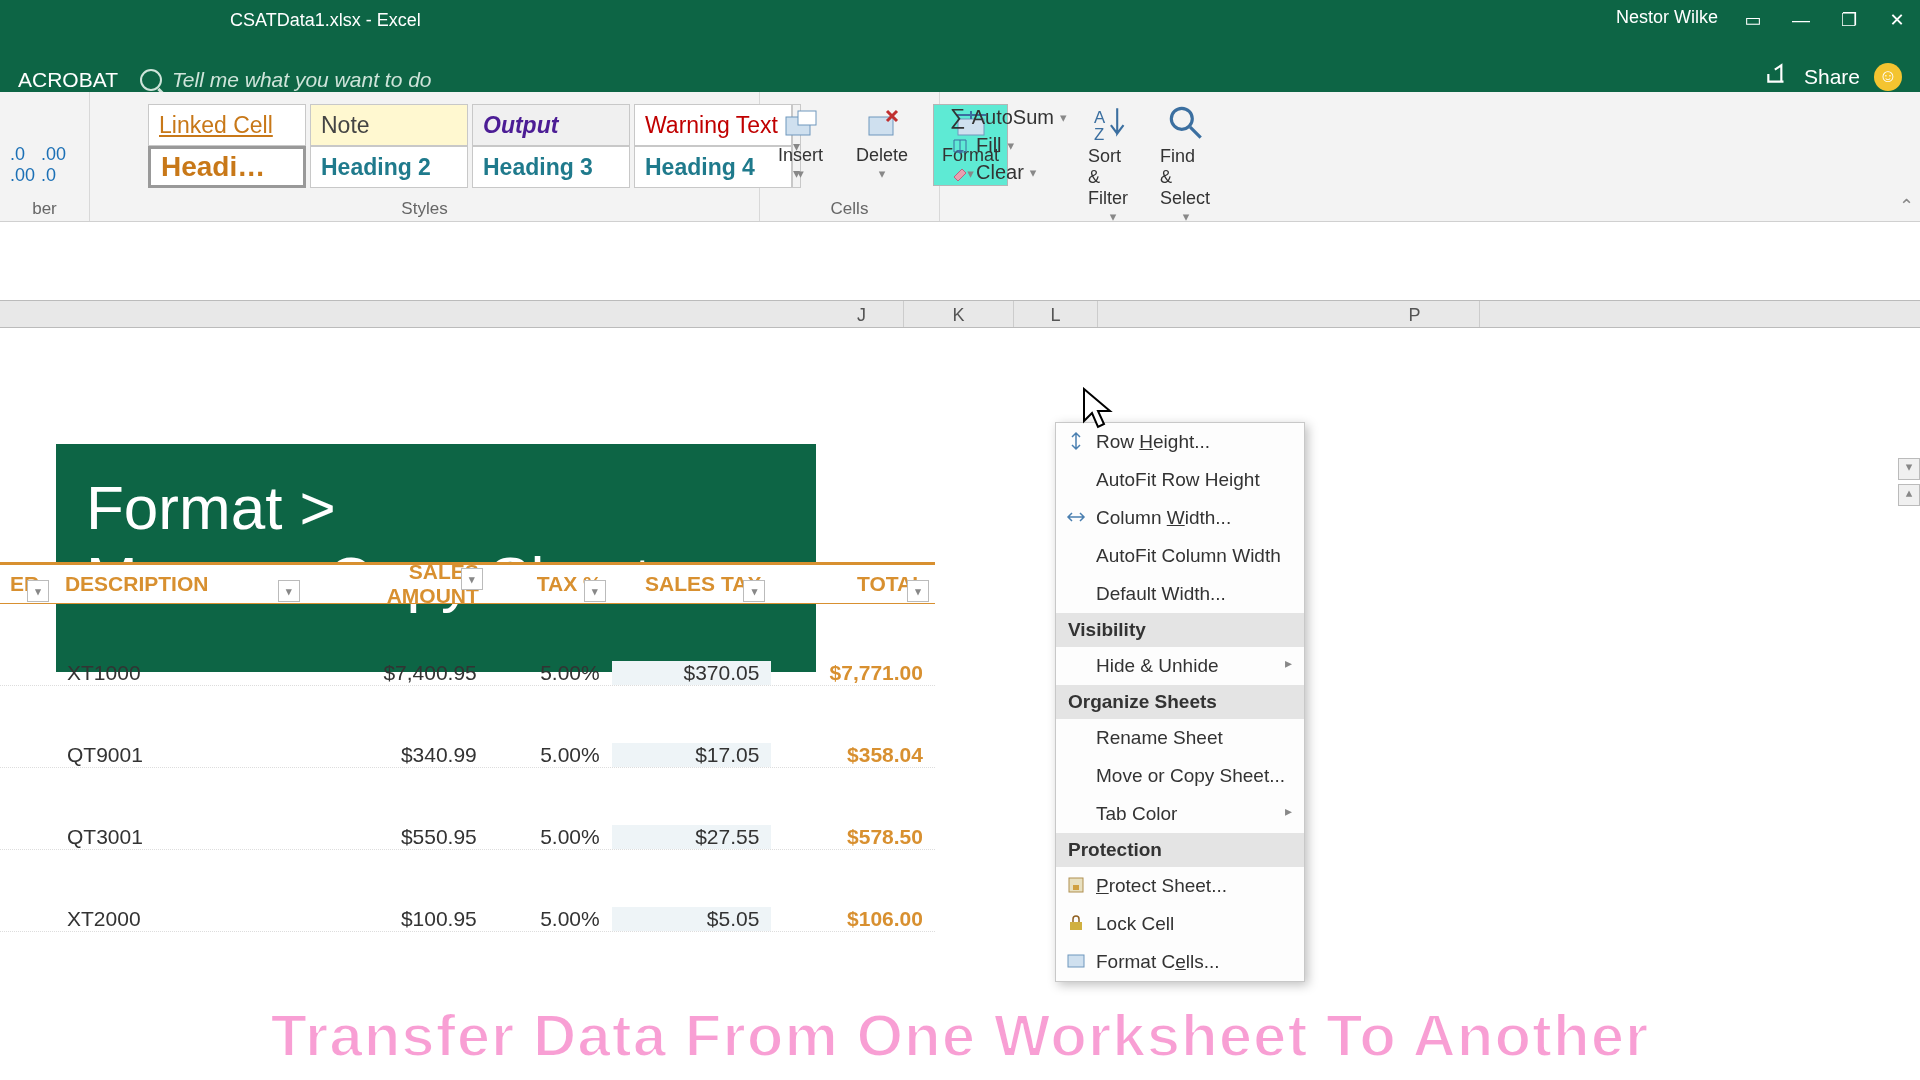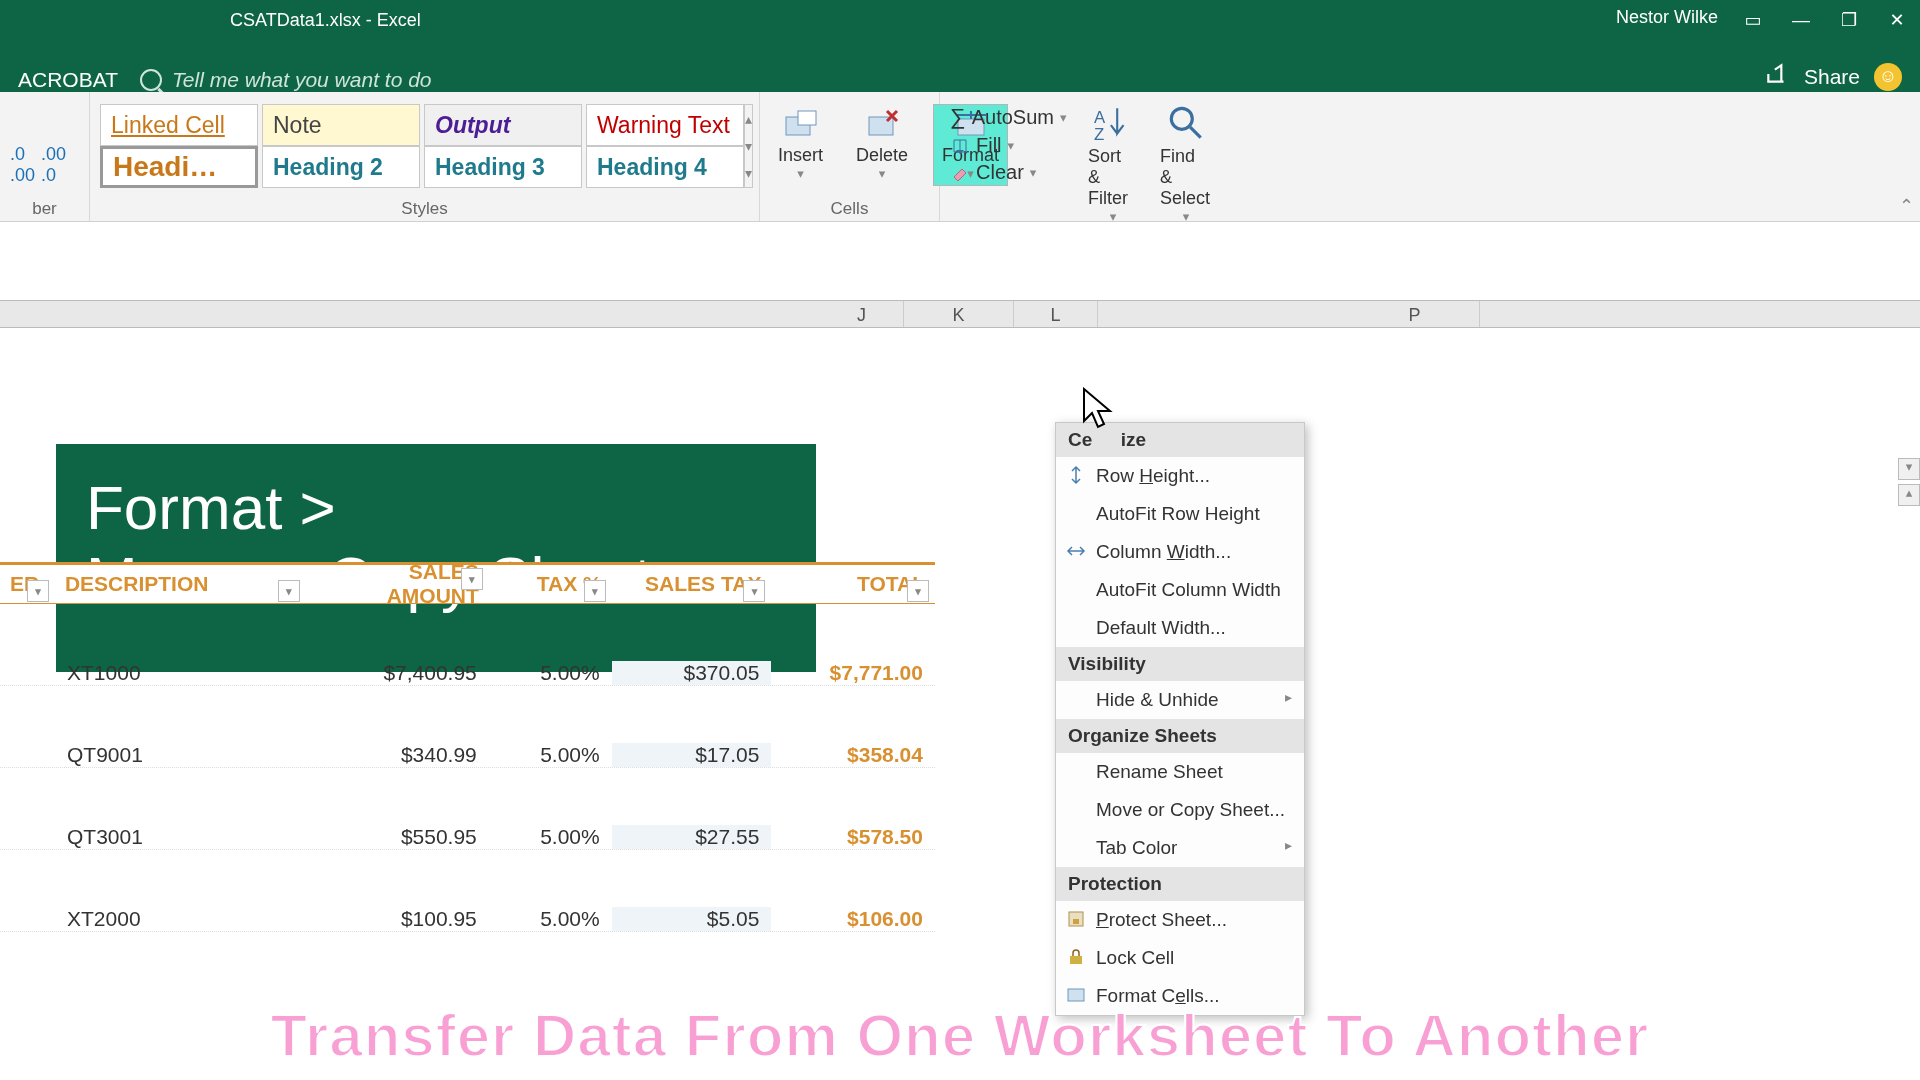--- a/index.html
+++ b/index.html
@@ -28,21 +28,21 @@
 .group-label { position:absolute; bottom:2px; left:0; right:0; text-align:center; color:#666; font-size:17px; }
 .big-btn { display:flex; flex-direction:column; align-items:center; justify-content:center; font-size:18px; color:#333; padding:4px 8px; cursor:pointer; }
 .big-btn .ico { width:42px; height:42px; margin-bottom:2px; }
 .drop-tri::after { content:" ▾"; color:#888; font-size:13px; }
 
 
 .num-grp { display:flex; align-items:flex-start; gap:6px; padding-top:46px; }
 .num-bit { font-size:18px; color:#1a6fb5; }
 
 
-.styles-box { padding:6px 0 22px 0; display:flex; flex-direction:column; gap:2px; }
+.styles-box { padding:6px 0 22px 0; display:flex; flex-direction:column; gap:2px;margin-left:48px; }
 .style-row { display:flex; gap:4px; }
 .style-cell { width:158px; height:42px; border:1px solid #c8c8c8; display:flex; align-items:center; padding-left:10px; font-size:23px; background:#fff; }
 .style-cell.linked { color:#c87818; text-decoration:underline; }
 .style-cell.note { background:#fff8d0; color:#444; }
 .style-cell.output { color:#4c1d95; font-weight:bold; font-style:italic; background:#f0f0f0; }
 .style-cell.warn { color:#c00000; }
 .style-cell.heading { color:#1f7a8c; font-weight:bold; }
 .style-cell.h1sel { border:3px solid #999; color:#c87818; font-weight:bold; font-size:28px; }
 .gallery-ctrl { width:28px; display:flex; flex-direction:column; border:1px solid #c8c8c8; }
 .gallery-ctrl div { flex:1; display:flex; align-items:center; justify-content:center; color:#888; font-size:14px; }
@@ -302,21 +302,20 @@
           <div class="td c-desc">XT2000</div>
           <div class="td num c-sa">$100.95</div>
           <div class="td num c-tp">5.00%</div>
           <div class="td num c-st tax-col-bg">$5.05</div>
           <div class="td total c-tot">$106.00</div>
         </div>
       </div>
   </div>
 
   <div class="format-menu">
-    <div class="fm-head"><span>Ce</span><span style="opacity:0">ll S</span><span>ize</span></div>
     <div class="fm-item">
       <svg class="fm-ico" viewBox="0 0 20 20">
           <path d="M10 2v16M6 6l4-4 4 4M6 14l4 4 4-4" stroke="#4a7fb0" fill="none" stroke-width="1.5"></path>
         </svg>
       Row <span class="underline-key">H</span>eight...
     </div>
     <div class="fm-item">AutoFit Row Height</div>
     <div class="fm-item">
       <svg class="fm-ico" viewBox="0 0 20 20">
           <path d="M2 10h16M6 6l-4 4 4 4M14 6l4 4-4 4" stroke="#4a7fb0" fill="none" stroke-width="1.5"></path>

